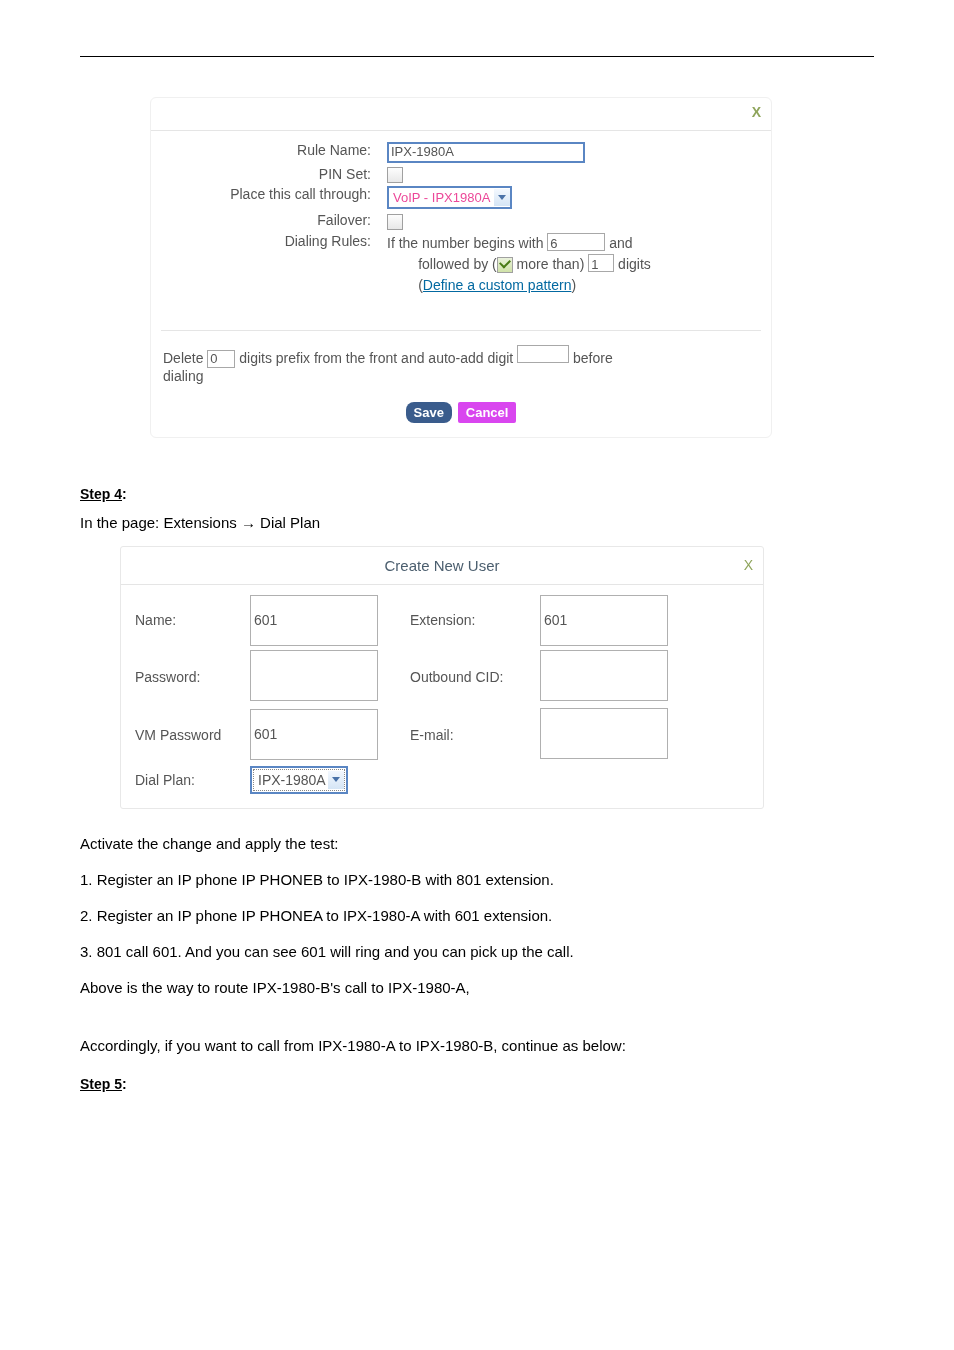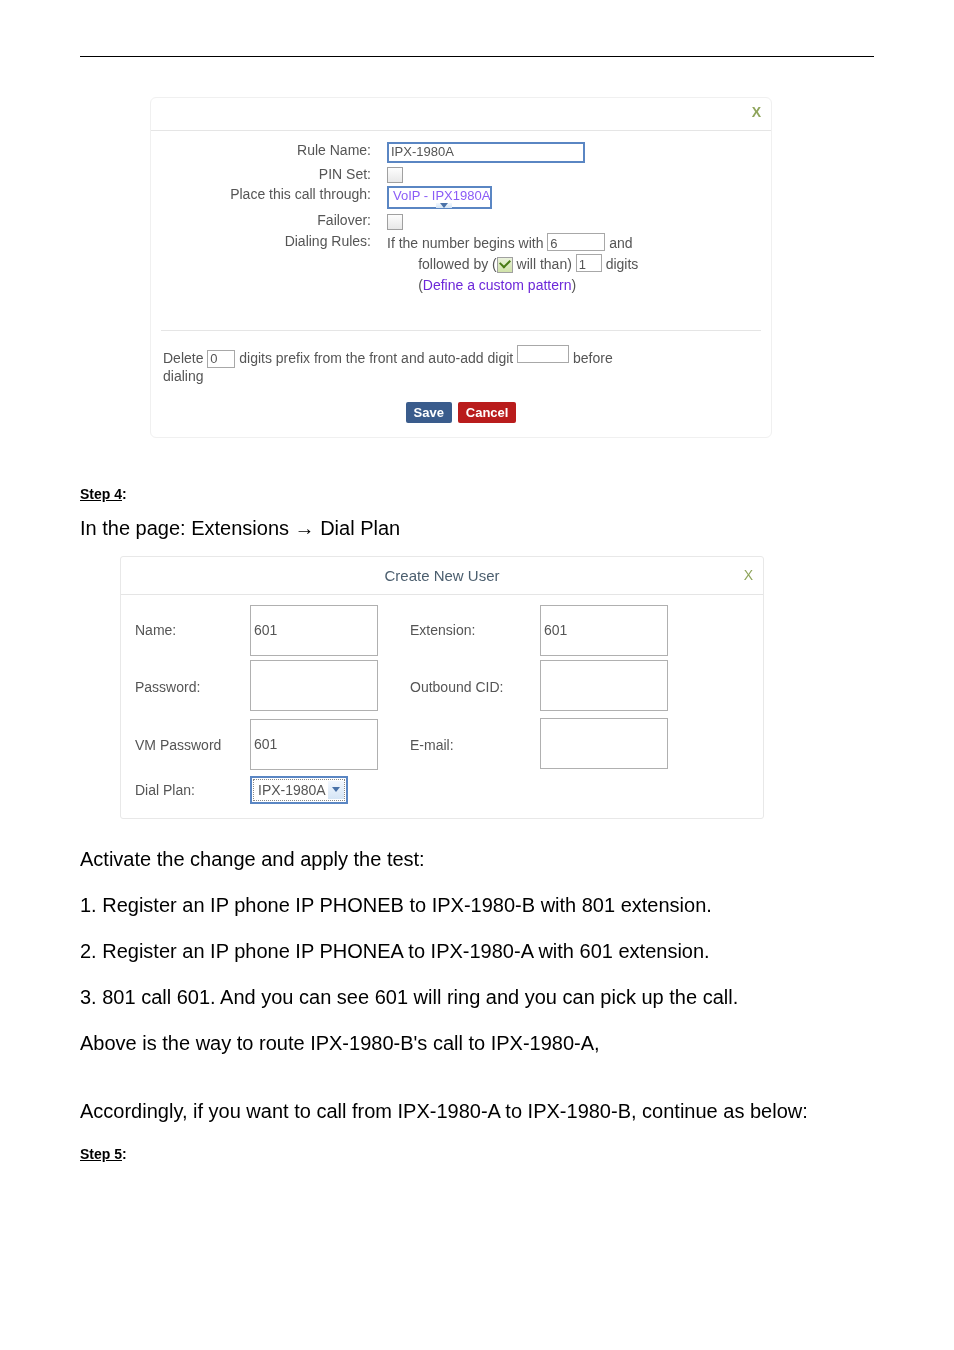--- a/index.html
+++ b/index.html
@@ -99,70 +99,70 @@
     transform: rotate(-45deg);
   }
   .selectish {
     display: inline-flex;
     align-items: center;
     border: 2px solid #5a86c3;
     height: 19px;
     background: #fff;
     padding: 0 0 0 4px;
     font-size: 13px;
-    color: #8b5cf6;
-    flex-direction: column;
+    color: #ec4899;
   }
   .selectish .arrow {
     margin-left: 4px;
     width: 16px;
     height: 17px;
     background: linear-gradient(#f3f8fe,#d5e5f5);
     display: flex;
     align-items: center;
     justify-content: center;
   }
   .selectish .arrow::after {
     content: "";
     border-left: 4px solid transparent;
     border-right: 4px solid transparent;
     border-top: 5px solid #4a72a8;
   }
   .deflink {
-    color: #6d28d9;
+    text-decoration: underline;
+    color: #0369a1;
   }
   .ss1-sep {
     border-top: 1px solid #e5e5e5;
     margin: 34px 0 14px 0;
   }
   .btnrow {
     text-align: center;
     margin-top: 18px;
   }
   .btn {
     display: inline-block;
     color: #fff;
     font-weight: bold;
     font-size: 13px;
     padding: 3px 8px;
     border-radius: 2px;
     margin: 0 1px;
   }
-  .btn.save { background: #3a5c8c; }
-  .btn.cancel { background: #b91c1c; }
+  .btn.save { background: #3a5c8c; border-radius: 8px; }
+  .btn.cancel { background: #d946ef; }
 
   .steplabel {
     font-weight: bold;
     text-decoration: underline;
     font-size: 14px;
     color: #000;
     display: inline;
   }
   .bodytext {
-    font-size: 20px;
+    font-size: 15px;
     color: #000;
     margin: 6px 0;
     line-height: 2.0;
   }
 
   .screenshot2 {
     width: 642px;
     margin: 8px 0 0 40px;
     border: 1px solid #e8e8e8;
     background: #fff;
@@ -263,21 +263,21 @@
         <div class="valcol"><span class="cbox"></span></div>
       </div>
       <div class="row">
         <div class="lblcol">Dialing Rules:</div>
         <div class="valcol" style="line-height:1.5">
           <span>If the number begins with</span>
           <span class="tinput-gray" style="width:52px;display:inline-block">6</span>
           <span>and</span><br>
           &nbsp;&nbsp;&nbsp;&nbsp;&nbsp;&nbsp;&nbsp;
           <span>followed by (</span><span class="cbox checked"></span>
-          <span>will than)</span>
+          <span>more than)</span>
           <span class="tinput-gray" style="width:20px;display:inline-block;text-align:left">1</span>
           <span>digits</span><br>
           &nbsp;&nbsp;&nbsp;&nbsp;&nbsp;&nbsp;&nbsp;
           <span>(</span><span class="deflink">Define a custom pattern</span><span>)</span>
         </div>
       </div>
 
       <div class="ss1-sep"></div>
 
       <div style="padding:0 2px;color:#555">

